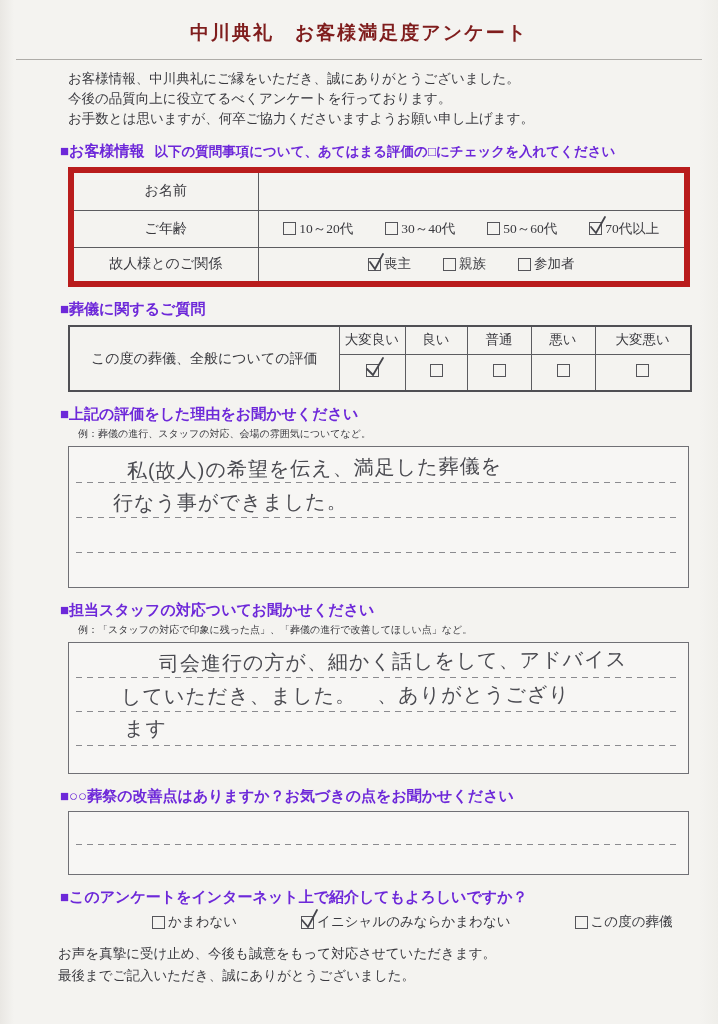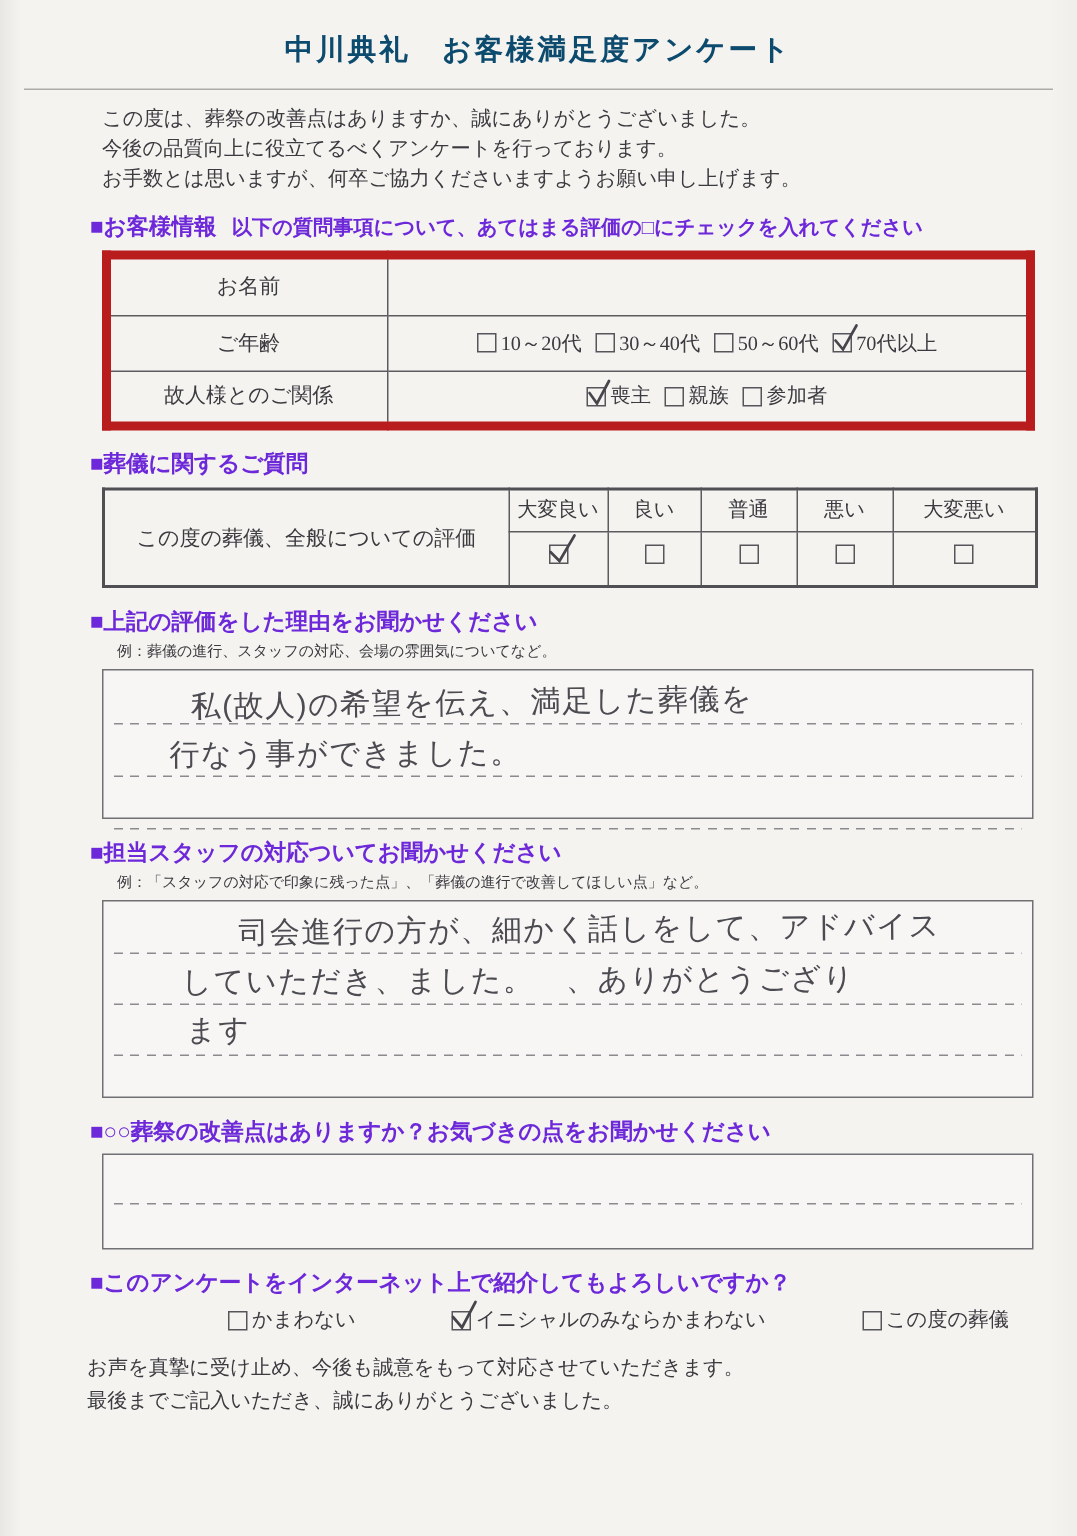--- a/index.html
+++ b/index.html
@@ -6,34 +6,34 @@
   html,body { width:718px; }
   body {
     width: 718px; height: 1024px;
     background: linear-gradient(90deg, #e9e7e3 0px, #f4f3f0 14px, #f4f3f0 700px, #efeeea 718px);
     font-family: "Liberation Serif", serif;
     color: #3a3a3f;
     overflow: hidden;
   }
   .title {
     padding-top: 20px; text-align: center;
-    font-size: 19px; font-weight: bold; letter-spacing: 2px; color: #0c4a6e;
+    font-size: 19px; font-weight: bold; letter-spacing: 2px; color: #7f1d1d;
   }
   .rule { margin: 13px 16px 0 16px; border-top: 1px solid #aeaca8; }
   .intro { margin: 9px 0 0 68px; font-size: 13.5px; line-height: 20px; }
   .sec-head { margin: 13px 0 0 60px; font-size: 15px; font-weight: bold; color: #6d28d9; }
   .sec-head .note { font-size: 13.5px; margin-left: 10px; }
   .example { margin: 3px 0 0 78px; font-size: 10px; }
 
   table { border-collapse: collapse; margin: 6px 0 0 68px; }
   .ctable { border: 6px solid #b91c1c; width: 622px; }
   .ctable td { border: 1px solid #5c5c60; }
   .ctable td.lbl { width: 187px; text-align: center; font-size: 14px; height: 37px; }
   .ctable tr:first-child td { height: 40px; }
-  .opts { display: flex; justify-content: center; align-items: center; gap: 9px; font-size: 13.5px; }
+  .opts { display: flex; justify-content: center; align-items: center; gap: 32px; font-size: 13.5px; }
 
   .etable { border: 2px solid #4f4f54; }
   .etable td { border: 1px solid #5c5c60; text-align: center; vertical-align: middle; }
   .etable .q { width: 270px; font-size: 14px; }
   .etable .rh { height: 28px; font-size: 13.5px; padding: 0 4px; }
   .c1 { width: 66px; } .c2 { width: 62px; } .c3 { width: 64px; } .c4 { width: 64px; } .c5 { width: 96px; }
   .etable .rc { height: 37px; }
 
   .opt { display: inline-flex; align-items: center; white-space: nowrap; }
   .cb {
@@ -41,21 +41,21 @@
     border: 1.5px solid #55555a; margin-right: 3px; display: inline-block;
   }
   .cb.lone { margin: 0 auto; }
   .tick { position: absolute; left: -2px; top: -9px; width: 20px; height: 22px; }
   .tick svg { width: 100%; height: 100%; display: block; }
 
   .ansbox {
     position: relative; margin: 5px 0 0 68px; width: 621px;
     border: 1px solid #707075; background: rgba(255,255,255,0.25);
   }
-  .box-l { height: 100px; }
+  .box-l { height: 142px; }
   .box-m { height: 132px; }
   .box-s { height: 64px; }
   .dash {
     position: absolute; left: 7px; right: 7px; height: 1px;
     background: repeating-linear-gradient(90deg, #8b8b8f 0 6px, transparent 6px 11px);
   }
   .hw {
     position: absolute; white-space: nowrap;
     font-family: "Liberation Sans", sans-serif;
     color: #4b4b51; font-size: 20px; letter-spacing: 1px;
@@ -63,21 +63,21 @@
   .net-opts { display: flex; gap: 64px; margin: 6px 0 0 152px; font-size: 13.5px; align-items: center; }
   .footer { margin: 12px 0 0 58px; font-size: 13.5px; line-height: 22px; }
 </style>
 </head>
 <body>
 
 <div class="title">中川典礼　お客様満足度アンケート</div>
 <div class="rule"></div>
 
 <div class="intro">
-  <div>この度は、葬祭の改善点はありますか、誠にありがとうございました。</div>
+  <div>お客様情報、中川典礼にご縁をいただき、誠にありがとうございました。</div>
   <div>今後の品質向上に役立てるべくアンケートを行っております。</div>
   <div>お手数とは思いますが、何卒ご協力くださいますようお願い申し上げます。</div>
 </div>
 
 <div class="sec-head">
   <span>■お客様情報</span><span class="note">以下の質問事項について、あてはまる評価の□にチェックを入れてください</span>
 </div>
 
 <table class="ctable">
   <tbody>

